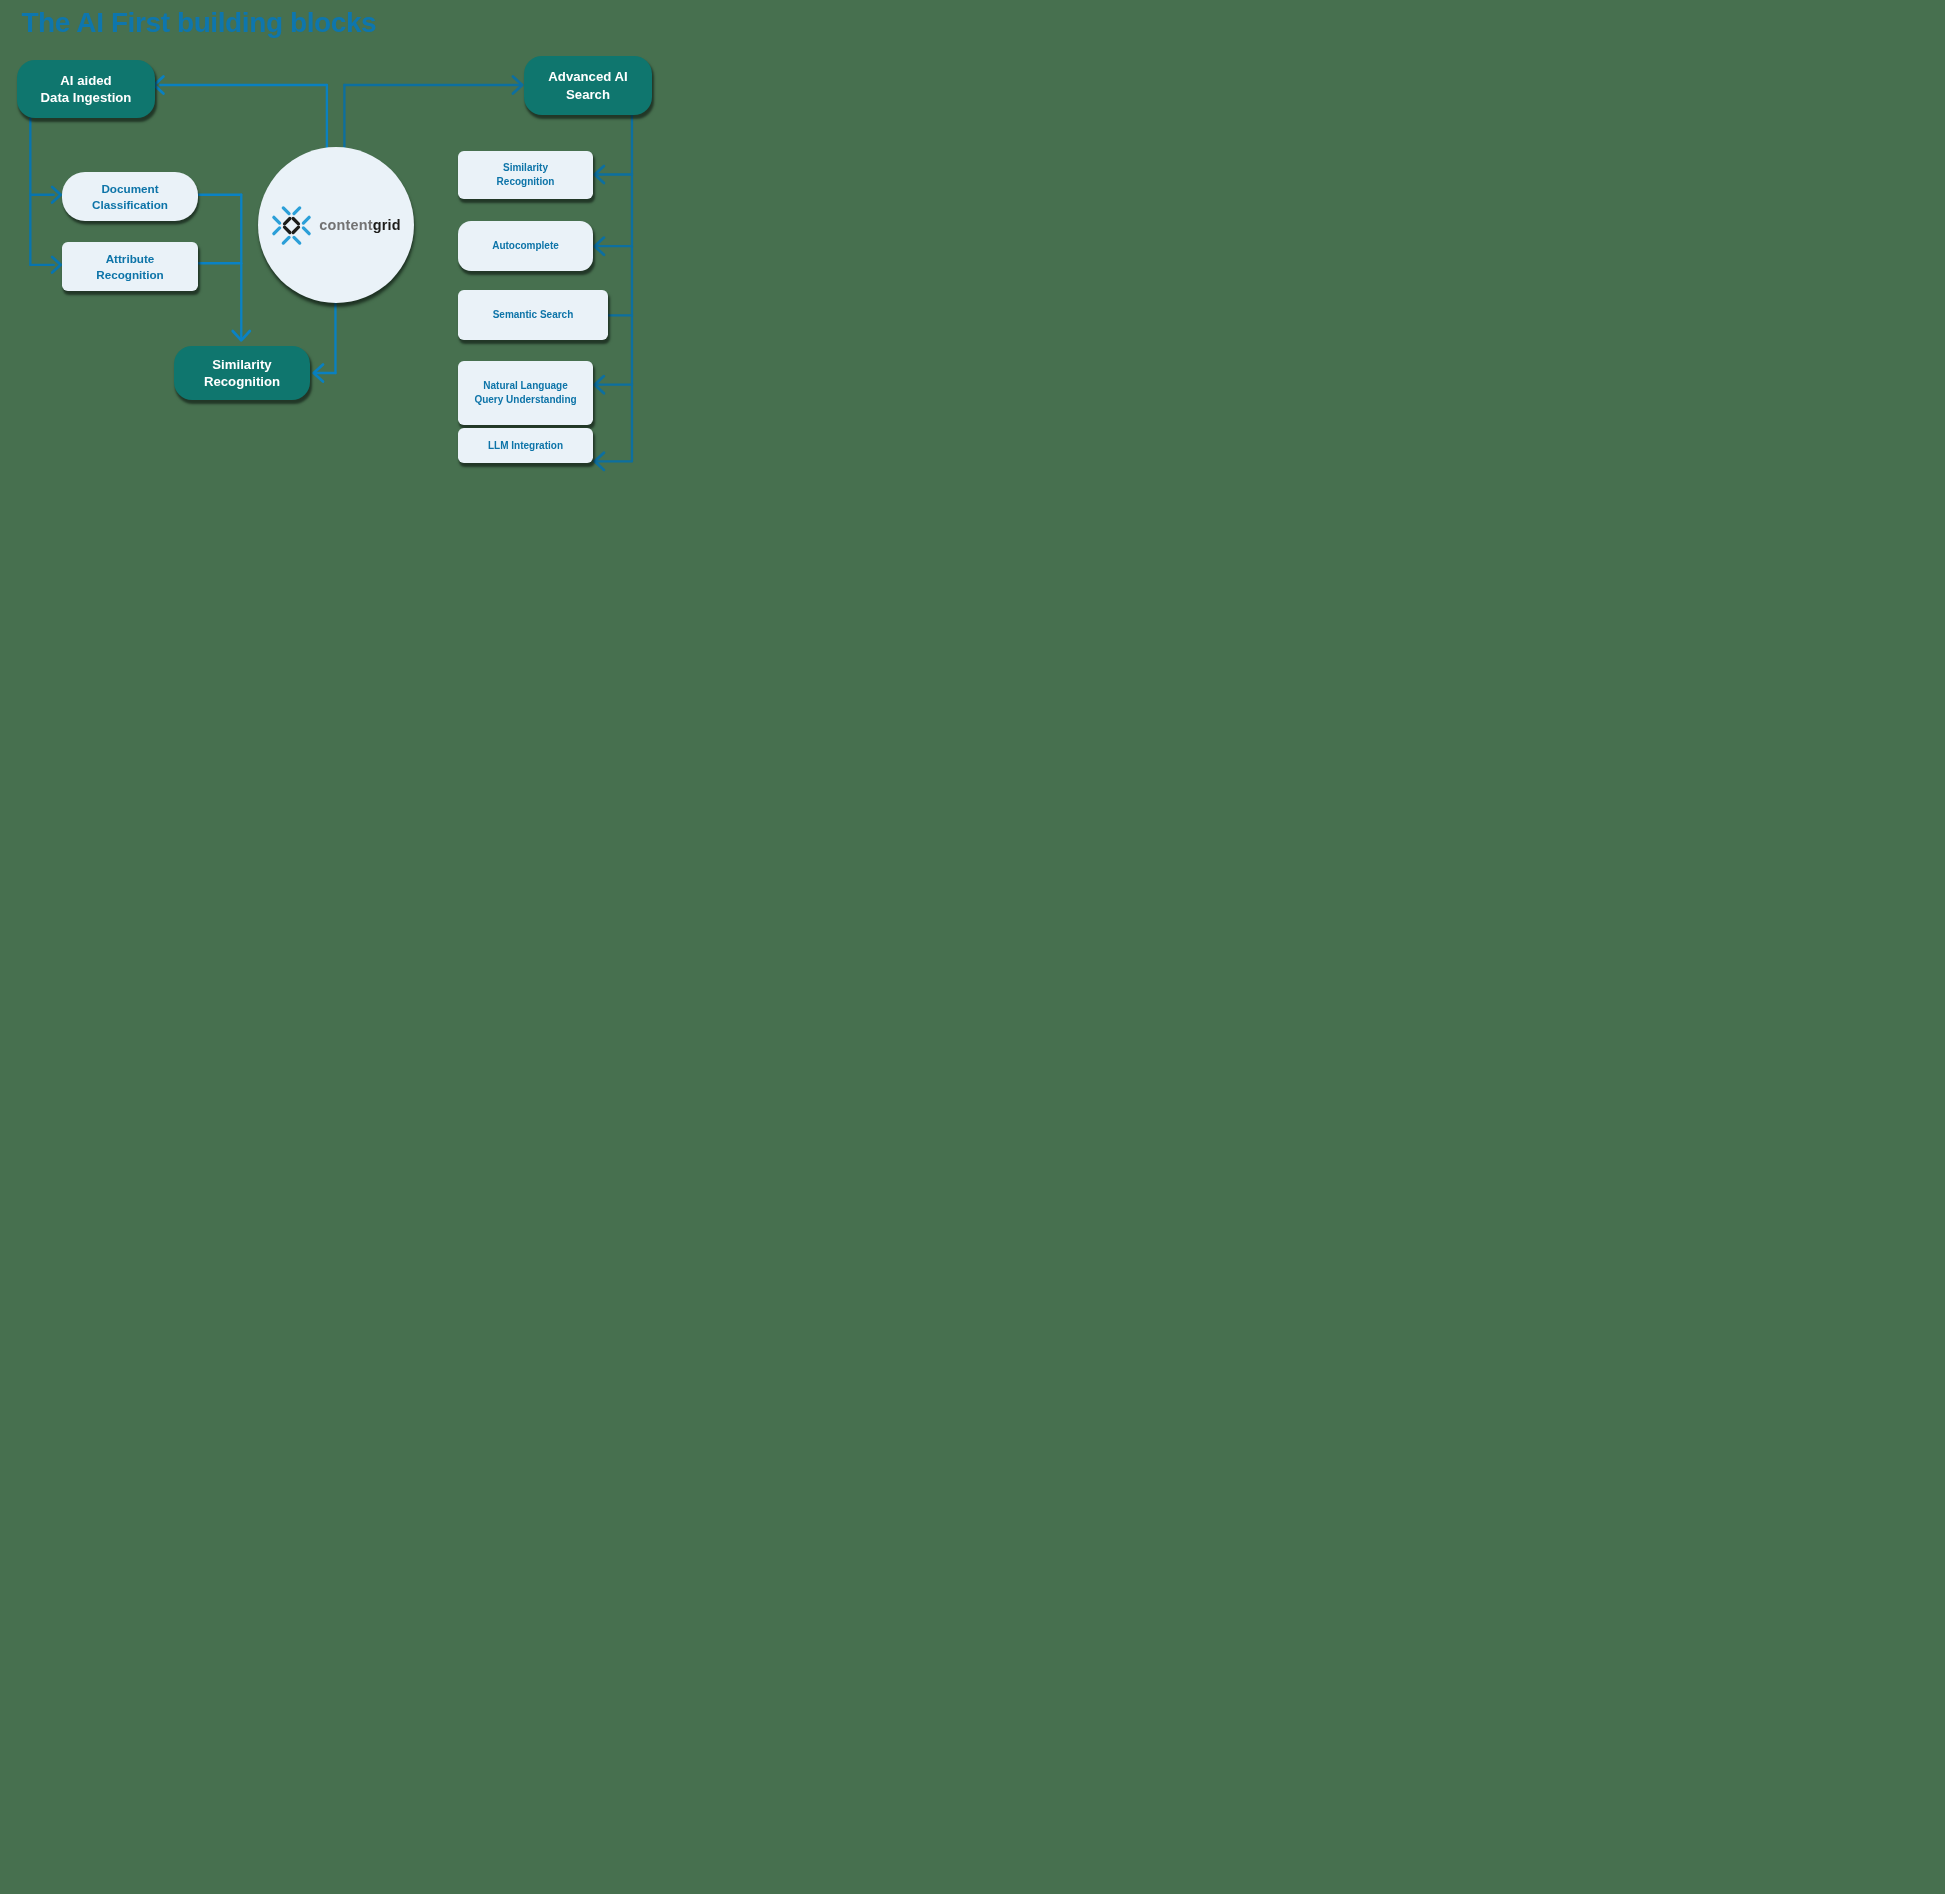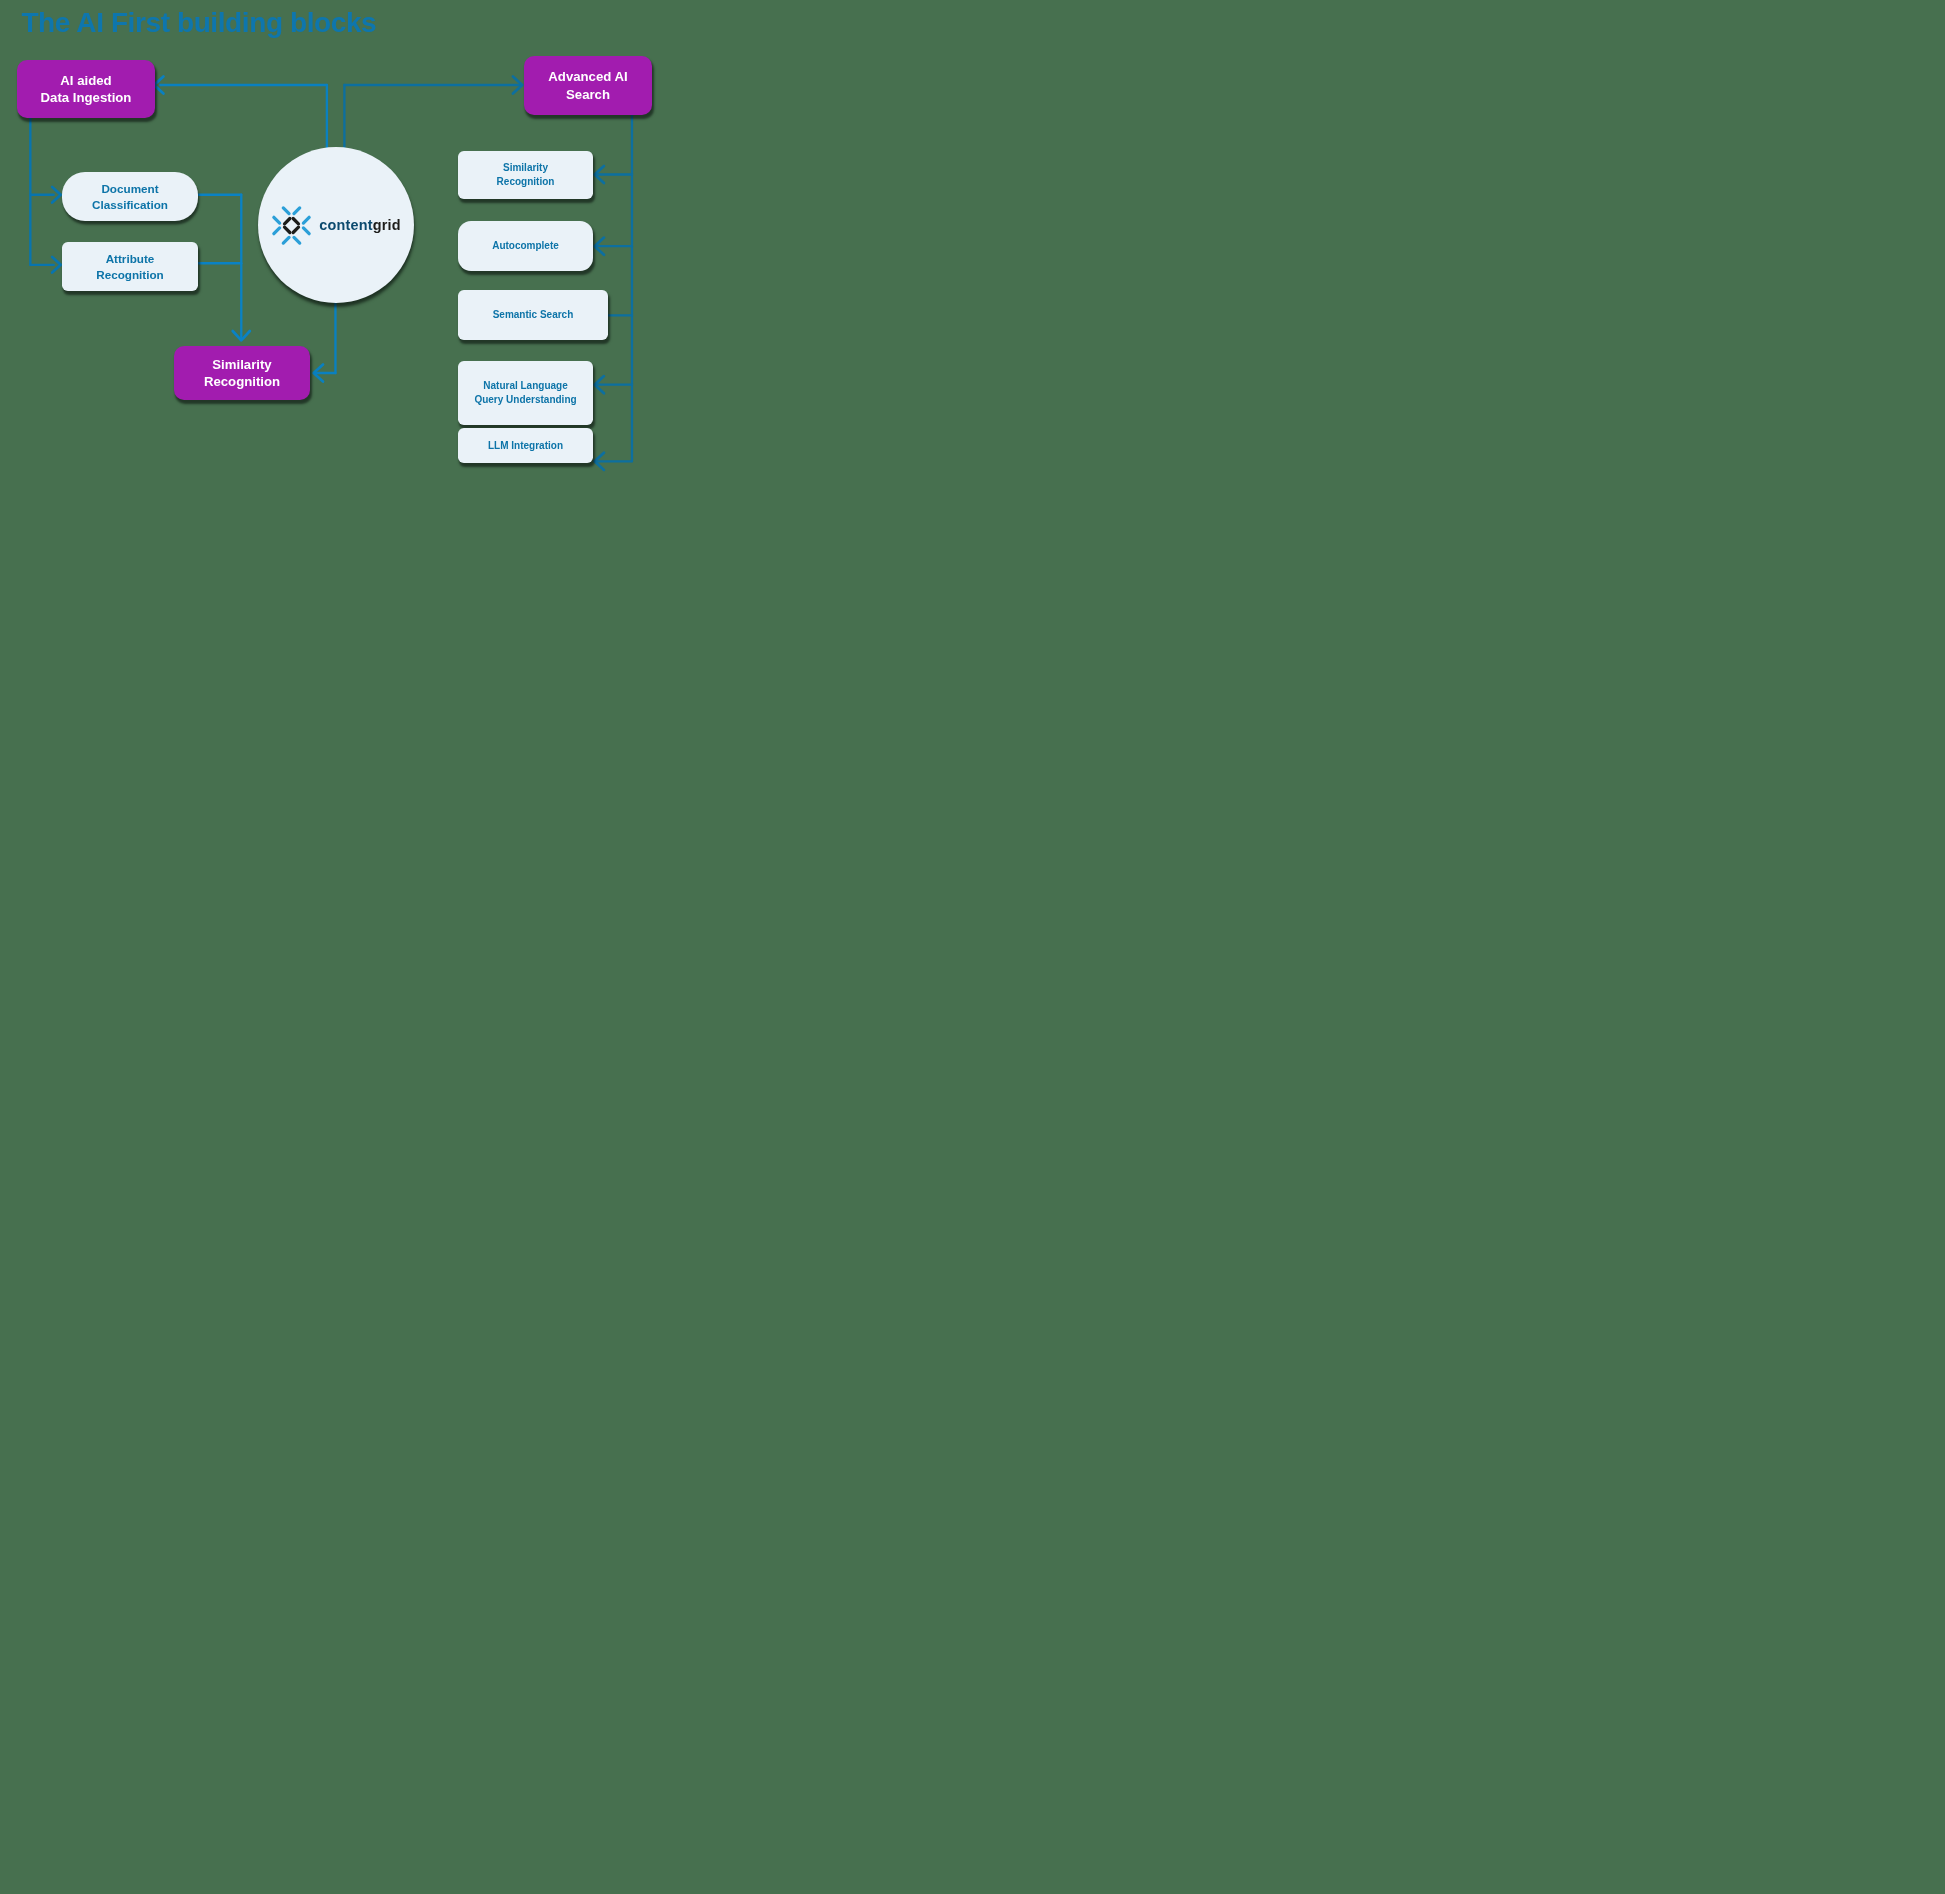--- a/index.html
+++ b/index.html
@@ -11,21 +11,21 @@
   #page-title{
     position:absolute;left:21.4px;top:7px;
     font-size:28px;font-weight:bold;color:#0E76AD;letter-spacing:-0.4px;
   }
   .node{
     position:absolute;display:flex;flex-direction:column;align-items:center;justify-content:center;
     text-align:center;z-index:2;border-radius:5.8px;
     box-shadow:1.2px 3.5px 2.3px rgba(4,10,7,0.55);
   }
   .node.blue{
-    background:#a21caf;color:#ffffff;font-weight:bold;font-size:13.2px;line-height:17.5px;border-radius:10px;
+    background:#0f766e;color:#ffffff;font-weight:bold;font-size:13.2px;line-height:17.5px;border-radius:18px;
   }
   .node.light{
     background:#EAF2F8;color:#0D74A8;font-weight:bold;
   }
   .node.light.big{font-size:11.7px;line-height:16px;}
   .node.light.small{font-size:10px;line-height:14px;}
   #node-ai-ingestion{left:17px;top:60px;width:138px;height:58px;}
   #node-advanced-search{left:524px;top:56px;width:128px;height:59px;}
   #node-doc-class{left:62px;top:172px;width:136px;height:49px;border-radius:23px;}
   #node-attr-recog{left:62px;top:242px;width:136px;height:49px;}
@@ -35,21 +35,21 @@
   #node-semantic-search{left:458px;top:290px;width:150px;height:50px;}
   #node-nl-query{left:458px;top:361px;width:135px;height:64px;}
   #node-llm-integration{left:458px;top:428px;width:135px;height:35px;}
   #hub-circle{
     position:absolute;left:258px;top:147px;width:156px;height:156px;border-radius:50%;
     background:#EAF2F8;z-index:2;display:flex;align-items:center;justify-content:center;
     box-shadow:0.8px 3.9px 3.1px rgba(4,10,7,0.6);
   }
   .logo-row{display:flex;align-items:center;gap:7px;}
   .logo-word{font-size:14.4px;font-weight:bold;letter-spacing:0.2px;}
-  .logo-word .w1{color:#0c4a6e;}
+  .logo-word .w1{color:#737373;}
   .logo-word .w2{color:#1D1D1B;}
   #connector-layer{position:absolute;left:0;top:0;z-index:1;}
   #connector-layer path{fill:none;stroke-linecap:round;stroke-linejoin:round;}
   .ln{stroke-width:6px;}
   .hd{stroke-width:7px;}
   .c-a{stroke:#0874AE;}
   .c-b{stroke:#0A82C4;}
   .c-c{stroke:#0A80C0;}
   .c-d{stroke:#0D6F9F;}
   .c-e{stroke:#0A80C0;}

